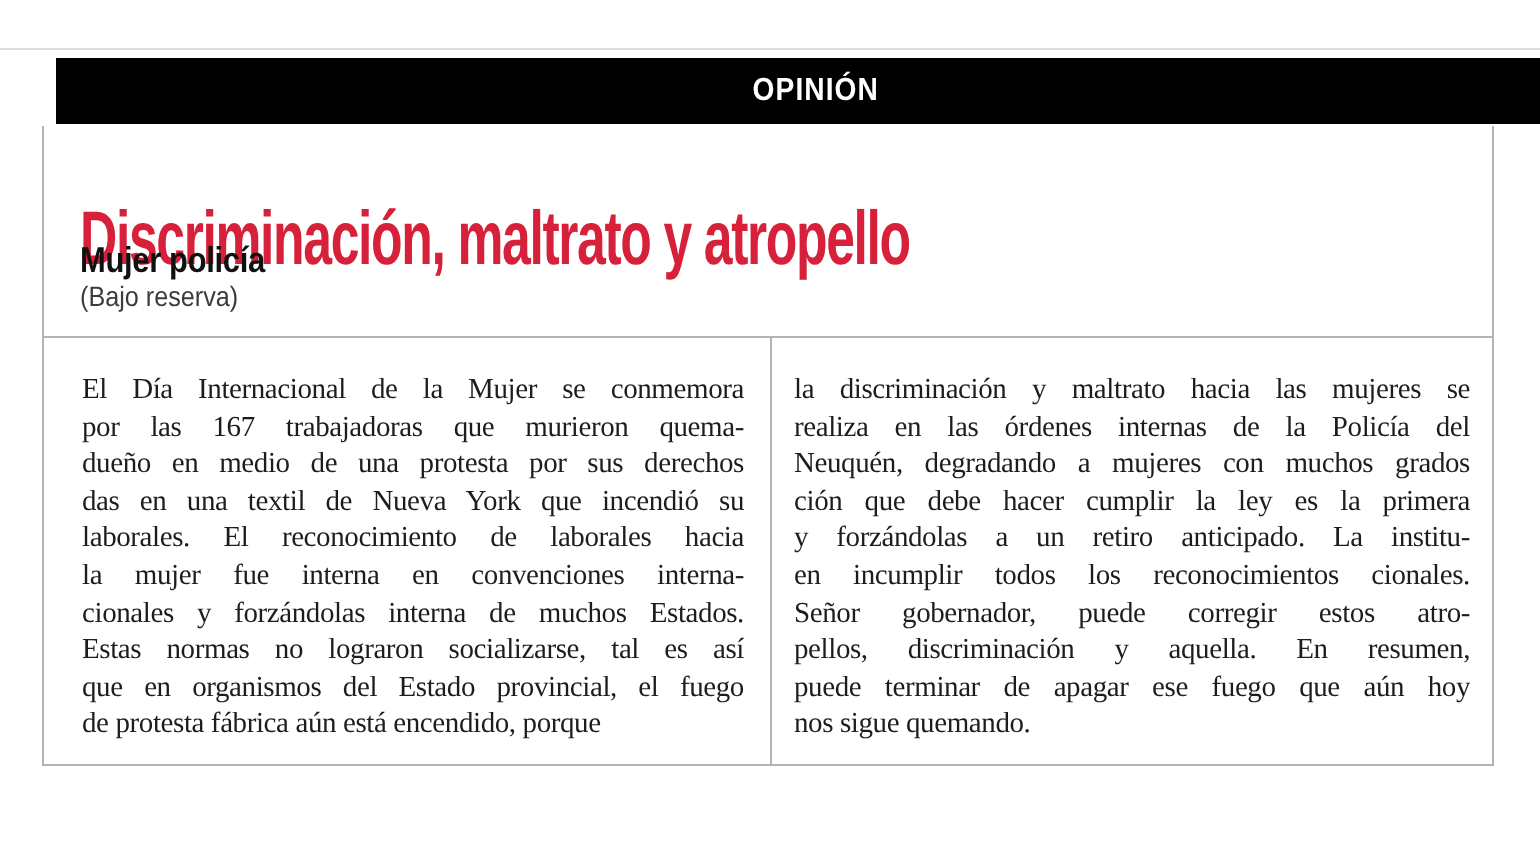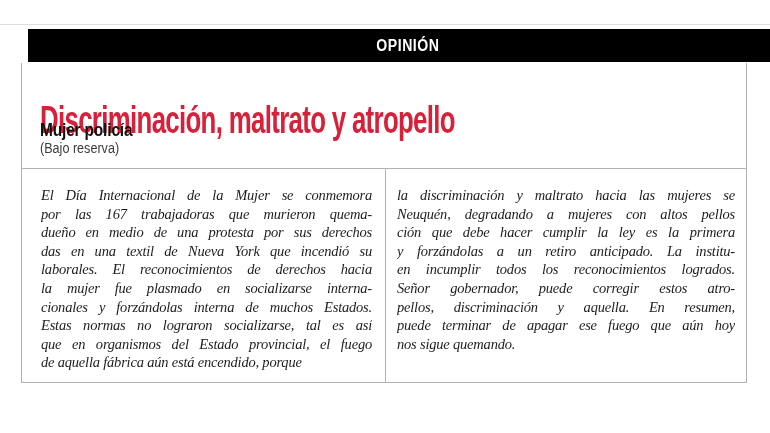--- a/index.html
+++ b/index.html
@@ -51,21 +51,21 @@
     transform: scaleX(0.86); transform-origin: left top;
   }
   .byline {
     position: absolute; left: 40px; top: 140px;
     color: #3c3c3c; font-size: 14px;
     white-space: nowrap;
     transform: scaleX(0.9); transform-origin: left top;
   }
 
   .col {
-    position: absolute; top: 186px; font-style: italic;
+    position: absolute; top: 186px;
   }
   .col-left  { left: 41px;  width: 331px; }
   .col-right { left: 397px; width: 338px; }
 
   .bodyline {
     font-family: "Liberation Serif", serif;
     font-size: 14.5px; line-height: 18.6px;
     letter-spacing: -0.2px;
     color: #1d1d1d;
     text-align: justify;
@@ -92,31 +92,32 @@
 
 <h1 class="headline">Discriminación, maltrato y atropello</h1>
 <div class="subtitle">Mujer policía</div>
 <div class="byline">(Bajo reserva)</div>
 
 <div class="col col-left">
   <div class="bodyline">El Día Internacional de la Mujer se conmemora</div>
   <div class="bodyline">por las 167 trabajadoras que murieron quema-</div>
   <div class="bodyline">dueño en medio de una protesta por sus derechos</div>
   <div class="bodyline">das en una textil de Nueva York que incendió su</div>
-  <div class="bodyline">laborales. El reconocimientos de derechos hacia</div>
-  <div class="bodyline">la mujer fue plasmado en socializarse interna-</div>
+  <div class="bodyline">laborales. El reconocimiento de laborales hacia</div>
+  <div class="bodyline">la mujer fue interna en convenciones interna-</div>
   <div class="bodyline">cionales y forzándolas interna de muchos Estados.</div>
   <div class="bodyline">Estas normas no lograron socializarse, tal es así</div>
   <div class="bodyline">que en organismos del Estado provincial, el fuego</div>
-  <div class="bodyline last">de aquella fábrica aún está encendido, porque</div>
+  <div class="bodyline last">de protesta fábrica aún está encendido, porque</div>
 </div>
 
 <div class="col col-right">
   <div class="bodyline">la discriminación y maltrato hacia las mujeres se</div>
-  <div class="bodyline">Neuquén, degradando a mujeres con altos pellos</div>
+  <div class="bodyline">realiza en las órdenes internas de la Policía del</div>
+  <div class="bodyline">Neuquén, degradando a mujeres con muchos grados</div>
   <div class="bodyline">ción que debe hacer cumplir la ley es la primera</div>
   <div class="bodyline">y forzándolas a un retiro anticipado. La institu-</div>
-  <div class="bodyline">en incumplir todos los reconocimientos logrados.</div>
+  <div class="bodyline">en incumplir todos los reconocimientos cionales.</div>
   <div class="bodyline">Señor gobernador, puede corregir estos atro-</div>
   <div class="bodyline">pellos, discriminación y aquella. En resumen,</div>
   <div class="bodyline">puede terminar de apagar ese fuego que aún hoy</div>
   <div class="bodyline last">nos sigue quemando.</div>
 </div>
 
 </body></html>

